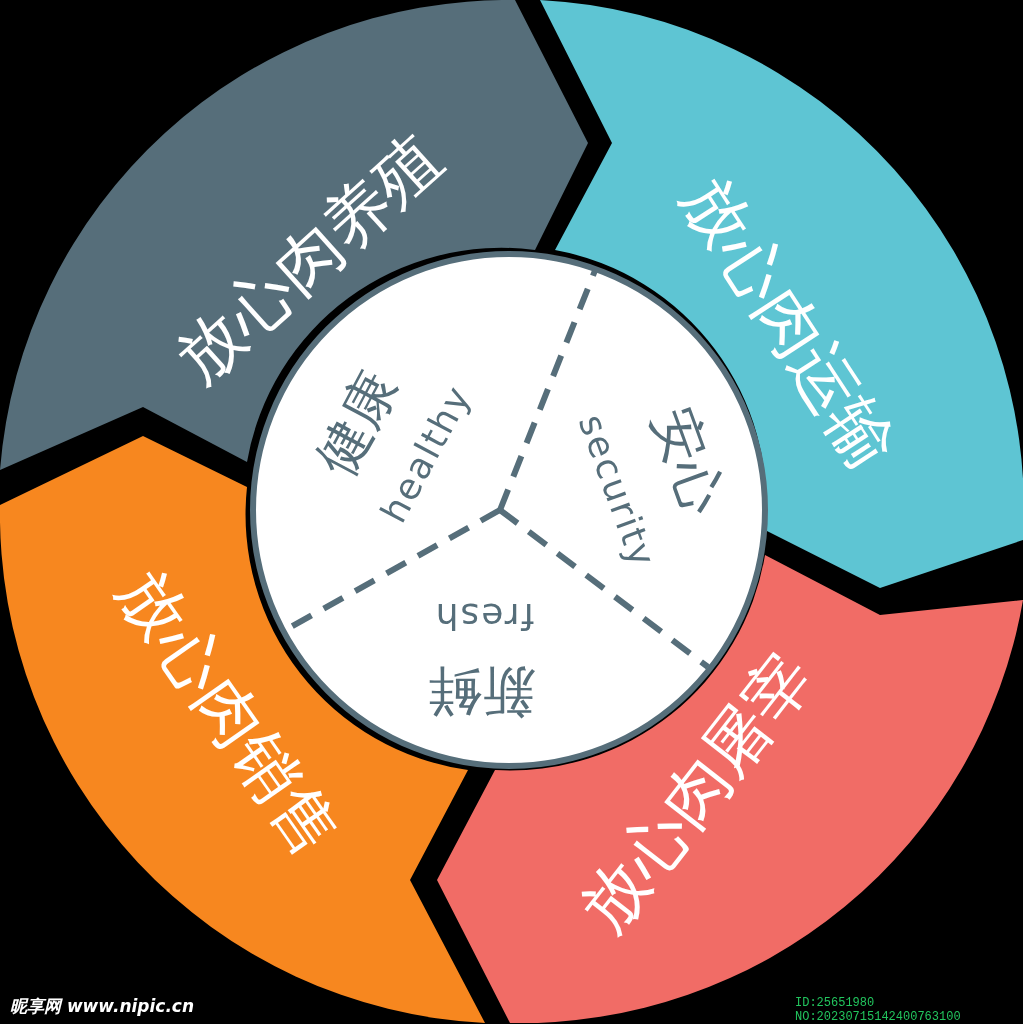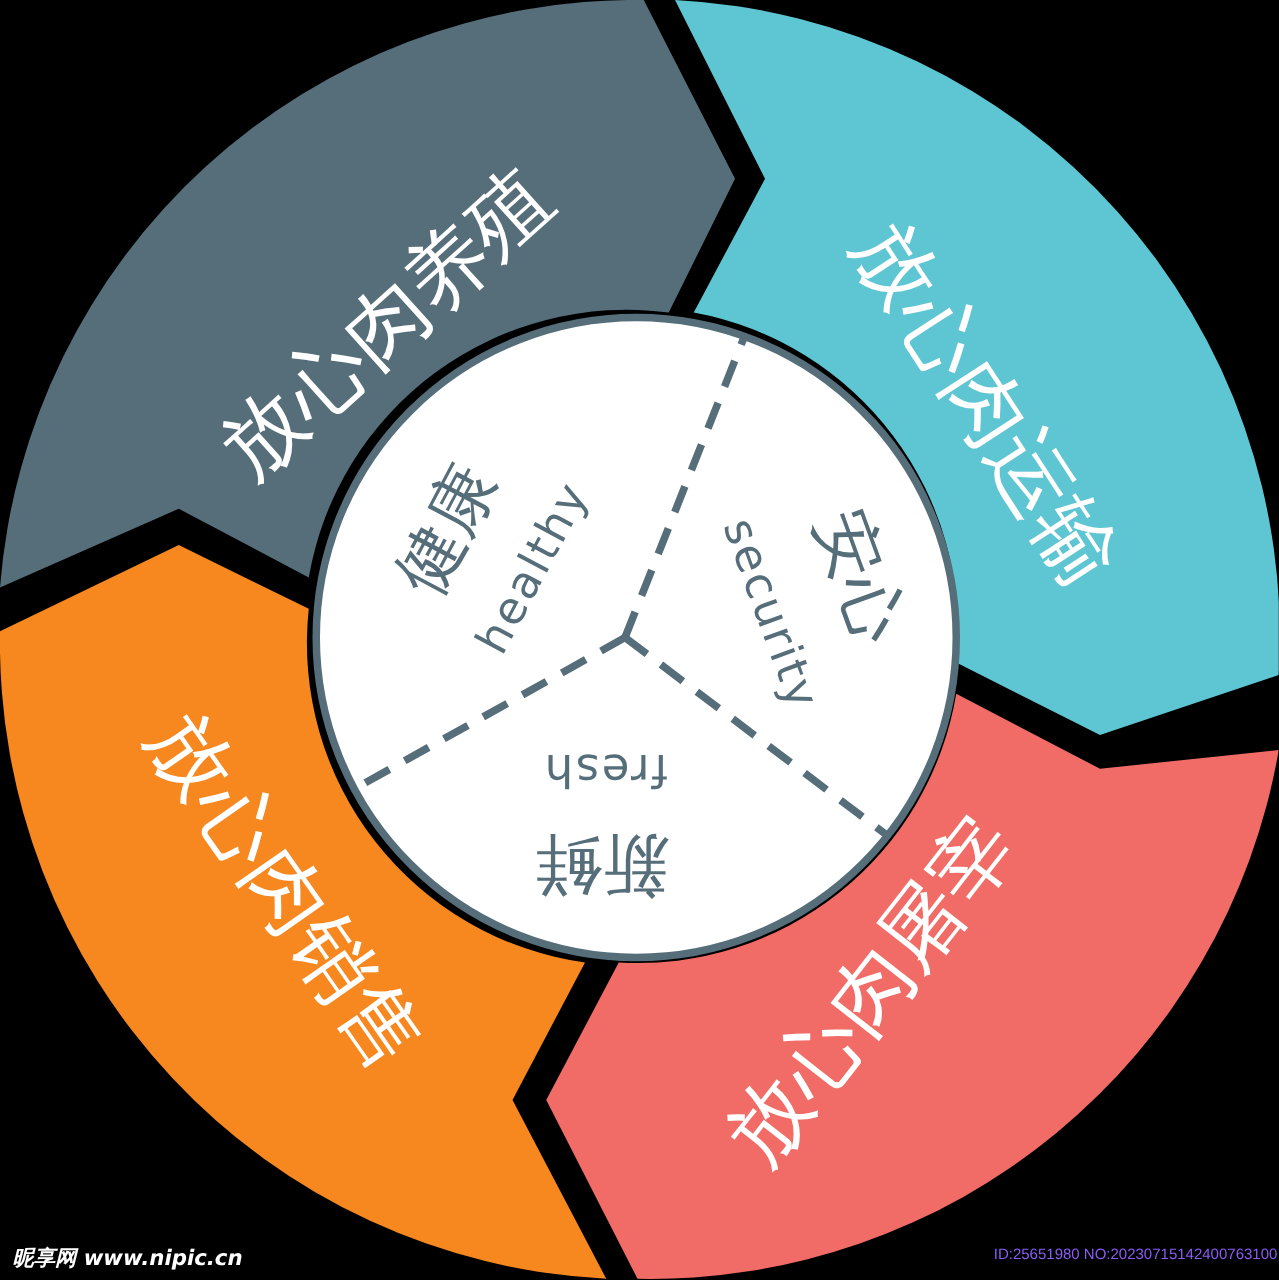--- a/index.html
+++ b/index.html
@@ -2,21 +2,21 @@
 <html><head>
 <meta charset="utf-8">
 <style>
   html, body { margin:0; padding:0; background:#000; }
   body { width:1023px; height:1024px; position:relative; overflow:hidden; font-family:"DejaVu Sans", sans-serif; }
   svg { position:absolute; left:0; top:0; }
   .seg-label { font-family:"DejaVu Sans", sans-serif; font-size:66px; fill:#fff; font-weight:300; }
   .core-cn { font-family:"DejaVu Sans", sans-serif; font-size:54px; fill:#566e7a; }
   .core-en { font-family:"DejaVu Sans", sans-serif; font-size:36px; fill:#566e7a; letter-spacing:2px; }
   .wm-left { position:absolute; left:10px; top:995px; color:#fff; font-family:"DejaVu Sans", sans-serif; font-size:17px; font-weight:bold; font-style:italic;text-align:center; }
-  .wm-right { position:absolute; left:795px; top:996px; color:#8b5cf6; font-family:Liberation Sans, sans-serif; font-size:12px; }
+  .wm-right { position:absolute; left:795px; top:996px; color:#22c55e; font-family:Liberation Mono, monospace; font-size:12px; }
 </style>
 </head>
 <body>
 
 <svg width="1023" height="1024" viewBox="0 0 1023 1024">
 
   <path d="M 0 470 A 510 510 0 0 1 515 0 L 588 143 L 535 250 A 258 258 0 0 0 247 462 L 143 407 Z" fill="#566e7a"></path>
 
   <path d="M 540 0 A 510 510 0 0 1 1023 540 L 880 588 L 765 530 A 258 258 0 0 0 555 250 L 612 143 Z" fill="#5ec5d3"></path>
 

